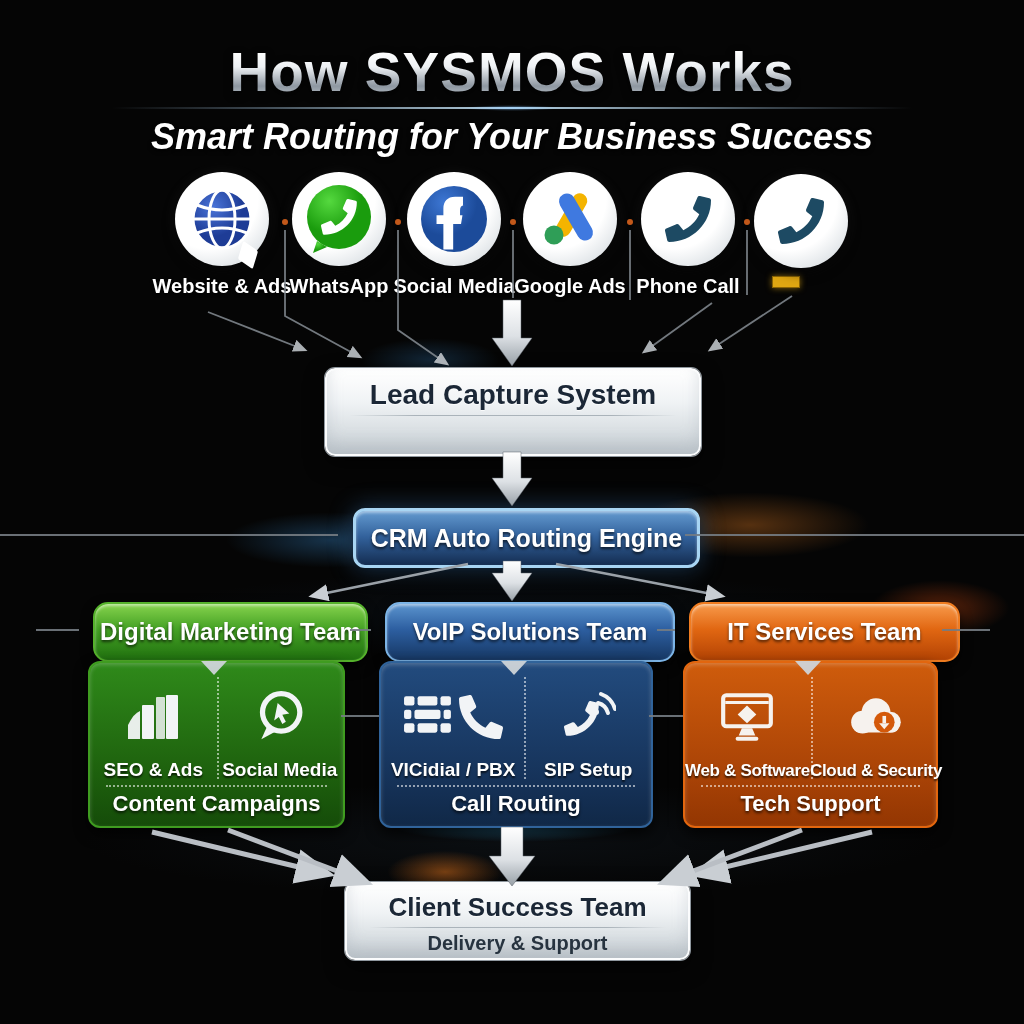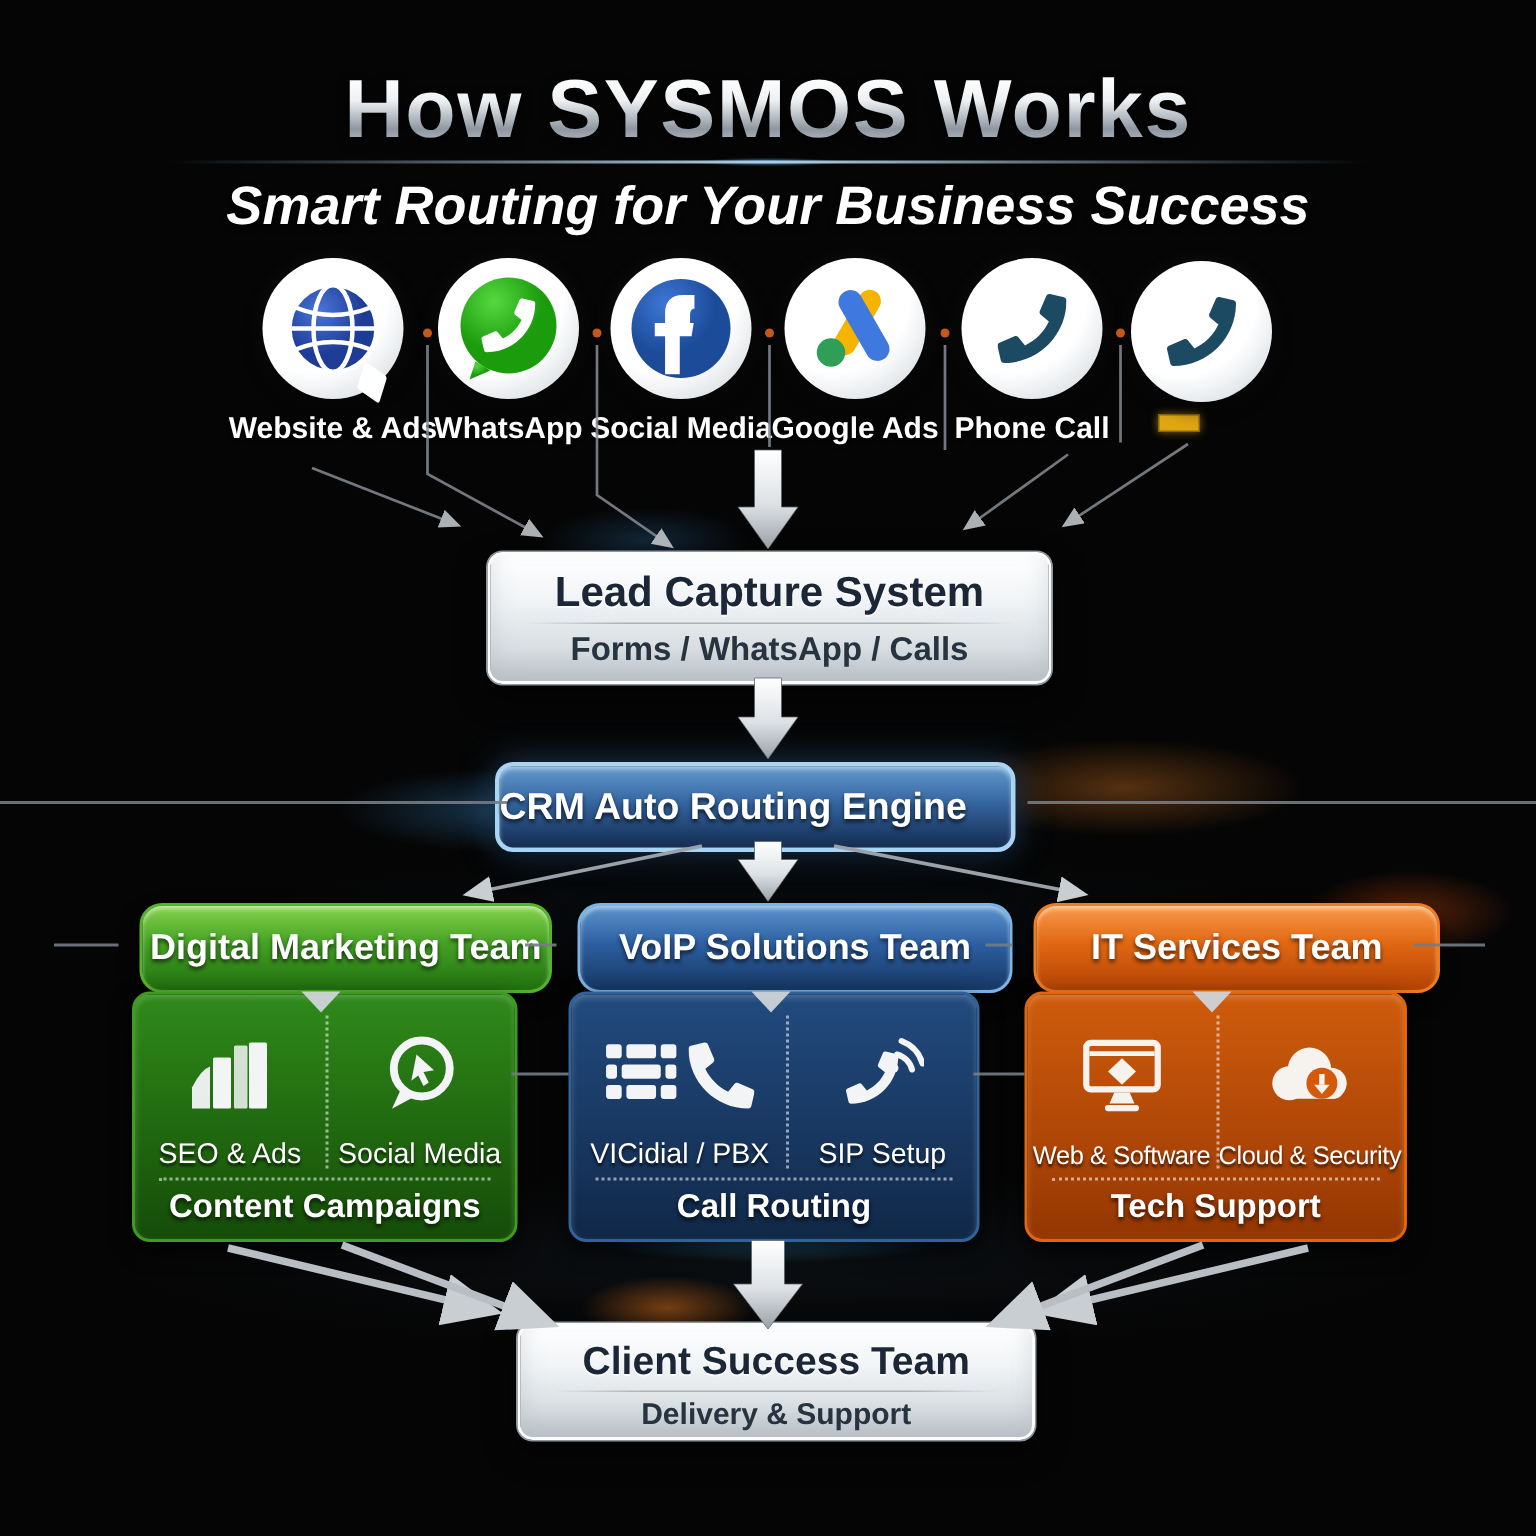--- a/index.html
+++ b/index.html
@@ -33,41 +33,41 @@
   .yellow-marker{left:772px;top:276px;width:26px;height:10px;background:#e0a712;border:1px solid #8a6405;box-shadow:0 0 6px rgba(224,167,18,.6);}
   
   .box-silver{background:linear-gradient(180deg,#ffffff 0%,#f0f3f5 38%,#d6dce0 78%,#c6cdd2 100%);
     border:2px solid #fbfcfd;border-radius:10px;
     box-shadow:0 0 0 1px #8f979e,0 8px 20px rgba(0,0,0,.65), inset 0 -10px 16px rgba(145,155,165,.28);
     text-align:center;color:#1b2736;}
   .box-silver .bx-title{font-weight:700;color:#1b2736;text-shadow:0 1px 0 rgba(255,255,255,.7);}
   .box-silver .bx-divider{height:1px;margin:4px 22px;background:linear-gradient(90deg,transparent,#aab3ba 20%,#aab3ba 80%,transparent);}
   .box-silver .bx-sub{font-weight:700;color:#27333f;}
   
-  .crm-box{left:330px;top:508px;width:341px;height:54px;border-radius:12px;
+  .crm-box{left:353px;top:508px;width:341px;height:54px;border-radius:12px;
     border:3px solid #a8d5f3;
     background:linear-gradient(180deg,#639ad0 0%,#32619b 48%,#142d51 100%);
     box-shadow:0 0 24px rgba(80,160,240,.35),0 6px 14px rgba(0,0,0,.7), inset 0 2px 3px rgba(255,255,255,.45);
-    display:flex;align-items:center;justify-content:flex-start;}
+    display:flex;align-items:center;justify-content:center;}
   .crm-box span{font-size:25px;font-weight:700;color:#fff;text-shadow:0 2px 3px rgba(0,0,0,.7);}
   
   .team-header{border-radius:15px;display:flex;align-items:center;justify-content:center;
     box-shadow:0 5px 12px rgba(0,0,0,.7), inset 0 2px 3px rgba(255,255,255,.5);margin-left:14px;}
   .team-header span{font-size:24px;font-weight:700;color:#fff;text-shadow:0 2px 3px rgba(0,0,0,.65);white-space:nowrap;}
   .team-body{border-radius:12px;box-shadow:0 6px 14px rgba(0,0,0,.7), inset 0 2px 4px rgba(255,255,255,.22);}
   .g-header{background:linear-gradient(180deg,#86d34d 0%,#44a124 45%,#20700f 100%);border:2px solid #55b22c;}
   .g-body{background:linear-gradient(180deg,#2f8a1a 0%,#1d5f0d 70%,#154c09 100%);border:2px solid #3f9c20;}
   .b-header{background:linear-gradient(180deg,#5b94ce 0%,#2d5fa1 45%,#163763 100%);border:2px solid #7cb4e6;}
   .b-body{background:linear-gradient(180deg,#224b7e 0%,#16335a 70%,#102847 100%);border:2px solid #30639a;}
   .o-header{background:linear-gradient(180deg,#f89a4b 0%,#e16712 45%,#b34304 100%);border:2px solid #f0methodo7c20;border:2px solid #f07c20;}
   .o-body{background:linear-gradient(180deg,#cf5c0c 0%,#a84206 70%,#933602 100%);border:2px solid #e2660e;}
   .team-cols{position:absolute;left:0;top:12px;width:100%;height:108px;display:flex;}
   .team-cell{flex:1;display:flex;flex-direction:column;align-items:center;justify-content:flex-end;}
   .cell-icon{flex:1;display:flex;align-items:center;justify-content:center;gap:6px;}
-  .cell-label{font-size:19px;font-weight:400;color:#fff;text-shadow:0 2px 2px rgba(0,0,0,.7);white-space:nowrap;padding-bottom:2px;}
+  .cell-label{font-size:19px;font-weight:700;color:#fff;text-shadow:0 2px 2px rgba(0,0,0,.7);white-space:nowrap;padding-bottom:2px;}
   .cell-label.sm{font-size:17px;letter-spacing:-.3px;}
   .v-dot{position:absolute;top:14px;left:50%;height:102px;border-left:2px dotted rgba(255,255,255,.55);}
   .h-dot{position:absolute;left:16px;right:16px;top:122px;border-top:2px dotted rgba(255,255,255,.55);}
   .team-footer{position:absolute;left:0;right:0;top:128px;text-align:center;font-size:22px;font-weight:700;color:#fff;
     text-shadow:0 2px 3px rgba(0,0,0,.7);white-space:nowrap;}
   #wires{position:absolute;left:0;top:0;z-index:6;pointer-events:none;}
   .lvl2{z-index:2;} .lvl3{z-index:3;}
 </style>
 </head>
 <body>
@@ -169,21 +169,20 @@
         <path fill="#1d4a63" d="M493.4 24.6l-104-24c-11.3-2.6-22.9 3.3-27.5 13.9l-48 112c-4.2 9.8-1.4 21.3 6.9 28l60.6 49.6c-36 76.7-98.9 140.5-177.2 177.2l-49.6-60.6c-6.8-8.3-18.2-11.1-28-6.9l-112 48C3.9 366.5-2 378.1.6 389.4l24 104C27.1 504.2 36.7 512 48 512c256.1 0 464-207.5 464-464 0-11.2-7.7-20.9-18.6-23.4z"></path>
       </svg>
     </div>
     <div class="src-label"></div>
   </div>
   <div class="abs yellow-marker"></div>
 
   <div class="abs box-silver lvl2" style="left:325px;top:368px;width:372px;height:84px;">
     <div class="bx-title" style="font-size:28px;margin-top:9px;">Lead Capture System</div>
     <div class="bx-divider"></div>
-    <div class="bx-sub" style="font-size:22px;">Forms / WhatsApp / Calls</div>
   </div>
 
   <div class="abs crm-box lvl2">
     <span>CRM Auto Routing Engine</span>
   </div>
 
   <div class="abs team-header g-header lvl2" style="left:79px;top:602px;width:271px;height:56px;">
     <span>Digital Marketing Team</span>
   </div>
   <div class="abs team-body g-body lvl2" style="left:88px;top:661px;width:253px;height:163px;">

